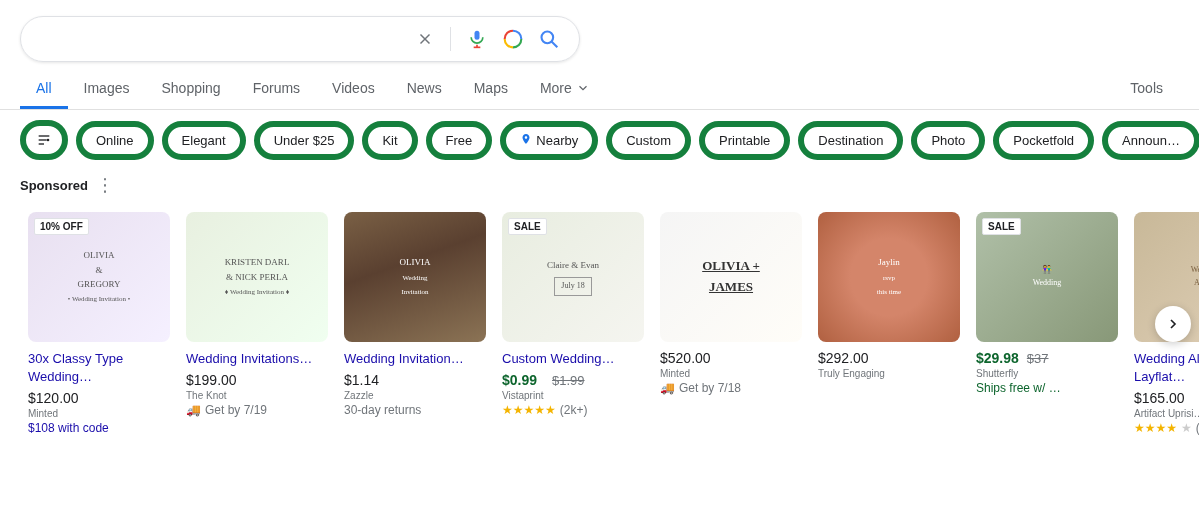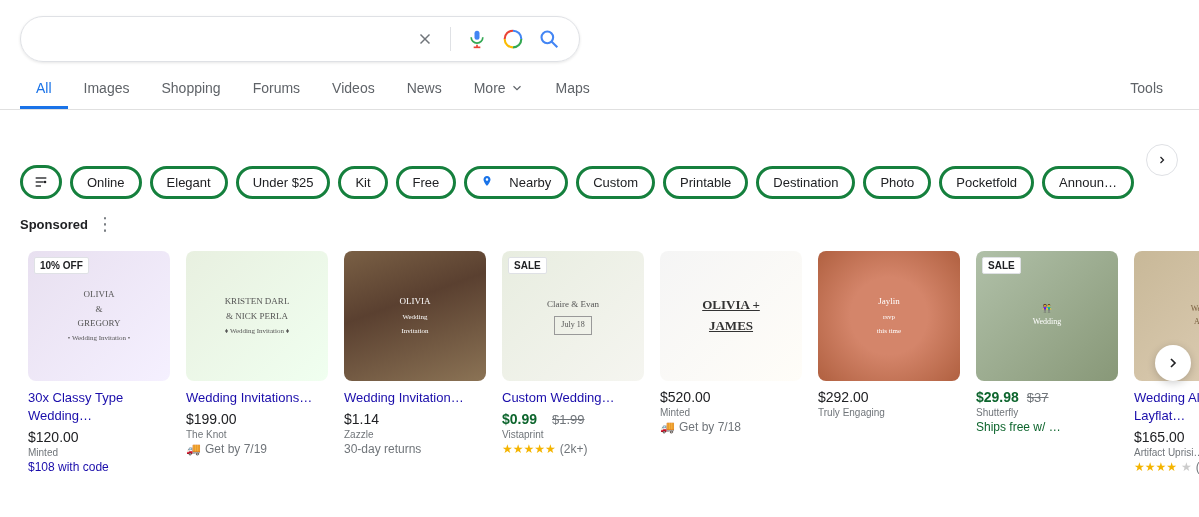--- a/index.html
+++ b/index.html
@@ -81,31 +81,30 @@
       align-items: center;
       padding: 10px 20px;
       gap: 8px;
       overflow: hidden;
     }
     .chip {
       display: flex;
       align-items: center;
       gap: 4px;
       padding: 6px 14px;
-      border: 3px solid #15803d;
+      border: 6px solid #15803d;
       border-radius: 20px;
       font-size: 13px;
       cursor: pointer;
       white-space: nowrap;
       color: #202124;
       background: #fff;
-      margin-top: 45px;
     }
     .chip.filter-btn { padding: 6px 10px; }
-    .chip-nearby { display: flex; align-items: center; gap: 16px; justify-content: center; }
+    .chip-nearby { display: flex; align-items: center; gap: 4px; justify-content: center; }
     .chip-next-btn {
       display: flex;
       align-items: center;
       justify-content: center;
       width: 32px;
       height: 32px;
       border: 1px solid #dfe1e5;
       border-radius: 50%;
       cursor: pointer;
       background: #fff;
@@ -285,27 +284,27 @@
   </div>
 </div>
 
 <div class="nav-tabs">
   <a class="nav-tab active">All</a>
   <a class="nav-tab">Images</a>
   <a class="nav-tab">Shopping</a>
   <a class="nav-tab">Forums</a>
   <a class="nav-tab">Videos</a>
   <a class="nav-tab">News</a>
+  <a class="nav-tab">Maps</a>
   <a class="nav-tab more-tab">
     <span>More</span>
     <svg width="14" height="14" viewBox="0 0 24 24" fill="none" stroke="#5f6368" stroke-width="2">
         <polyline points="6 9 12 15 18 9"></polyline>
       </svg>
   </a>
-  <a class="nav-tab">Maps</a>
   <a class="nav-tab tools-tab">Tools</a>
 </div>
 
 <div class="filter-chips">
   <div class="chip filter-btn">
     <svg width="16" height="16" viewBox="0 0 24 24" fill="none" stroke="#202124" stroke-width="2">
       <line x1="4" y1="6" x2="20" y2="6"></line>
         <line x1="4" y1="12" x2="16" y2="12"></line>
         <line x1="4" y1="18" x2="12" y2="18"></line>
       <circle cx="18" cy="12" r="2" fill="#202124" stroke="none"></circle>

